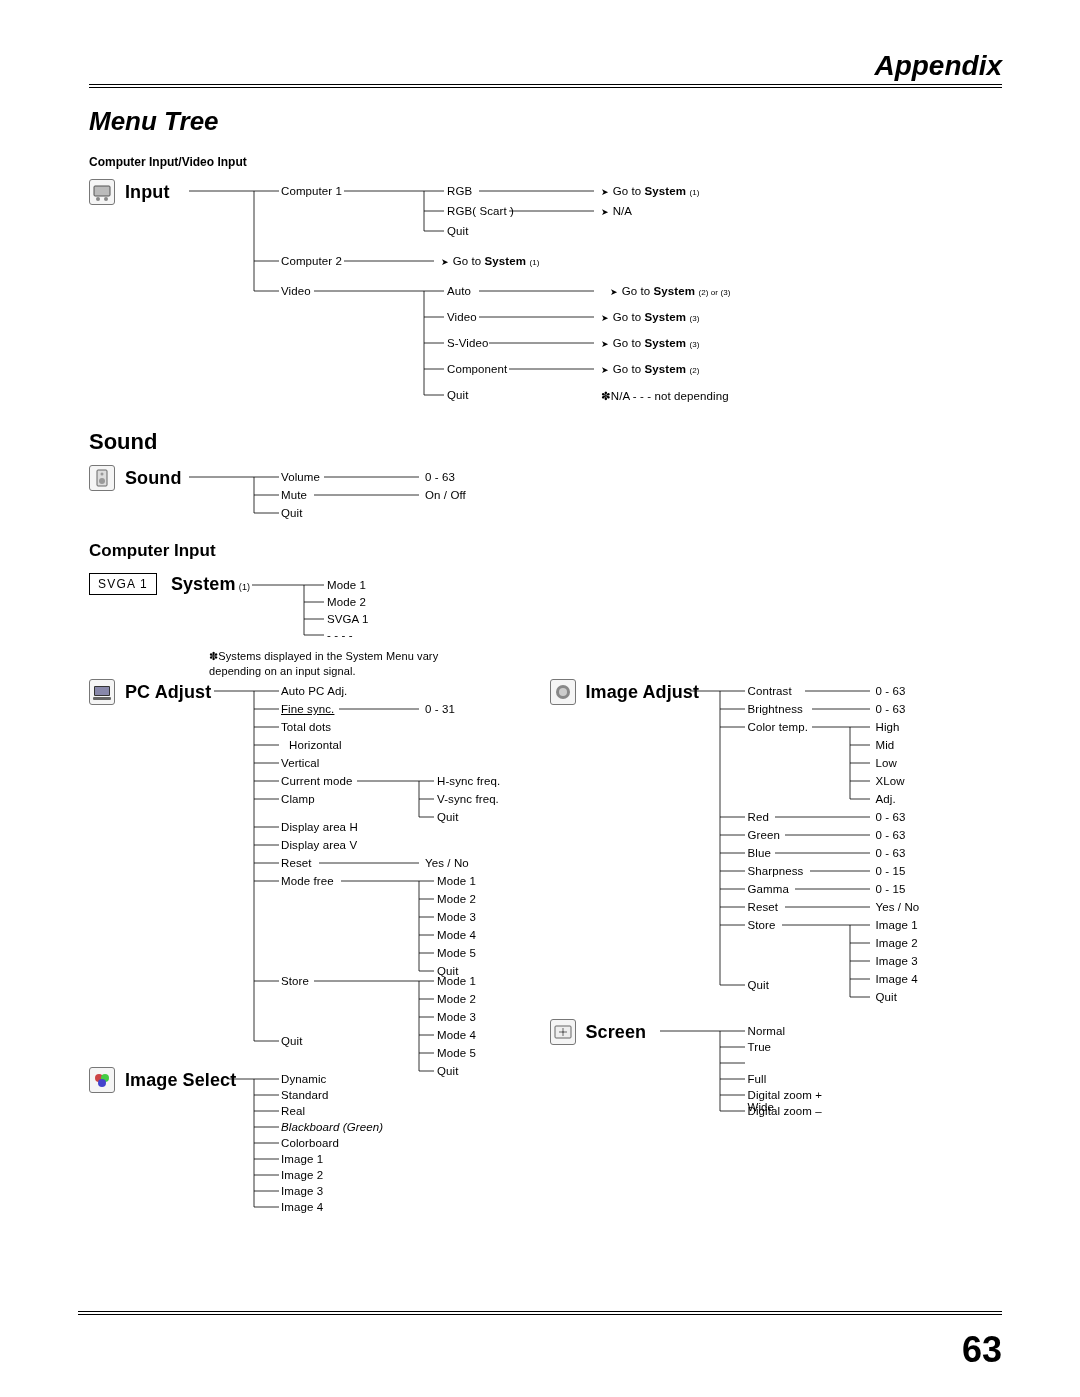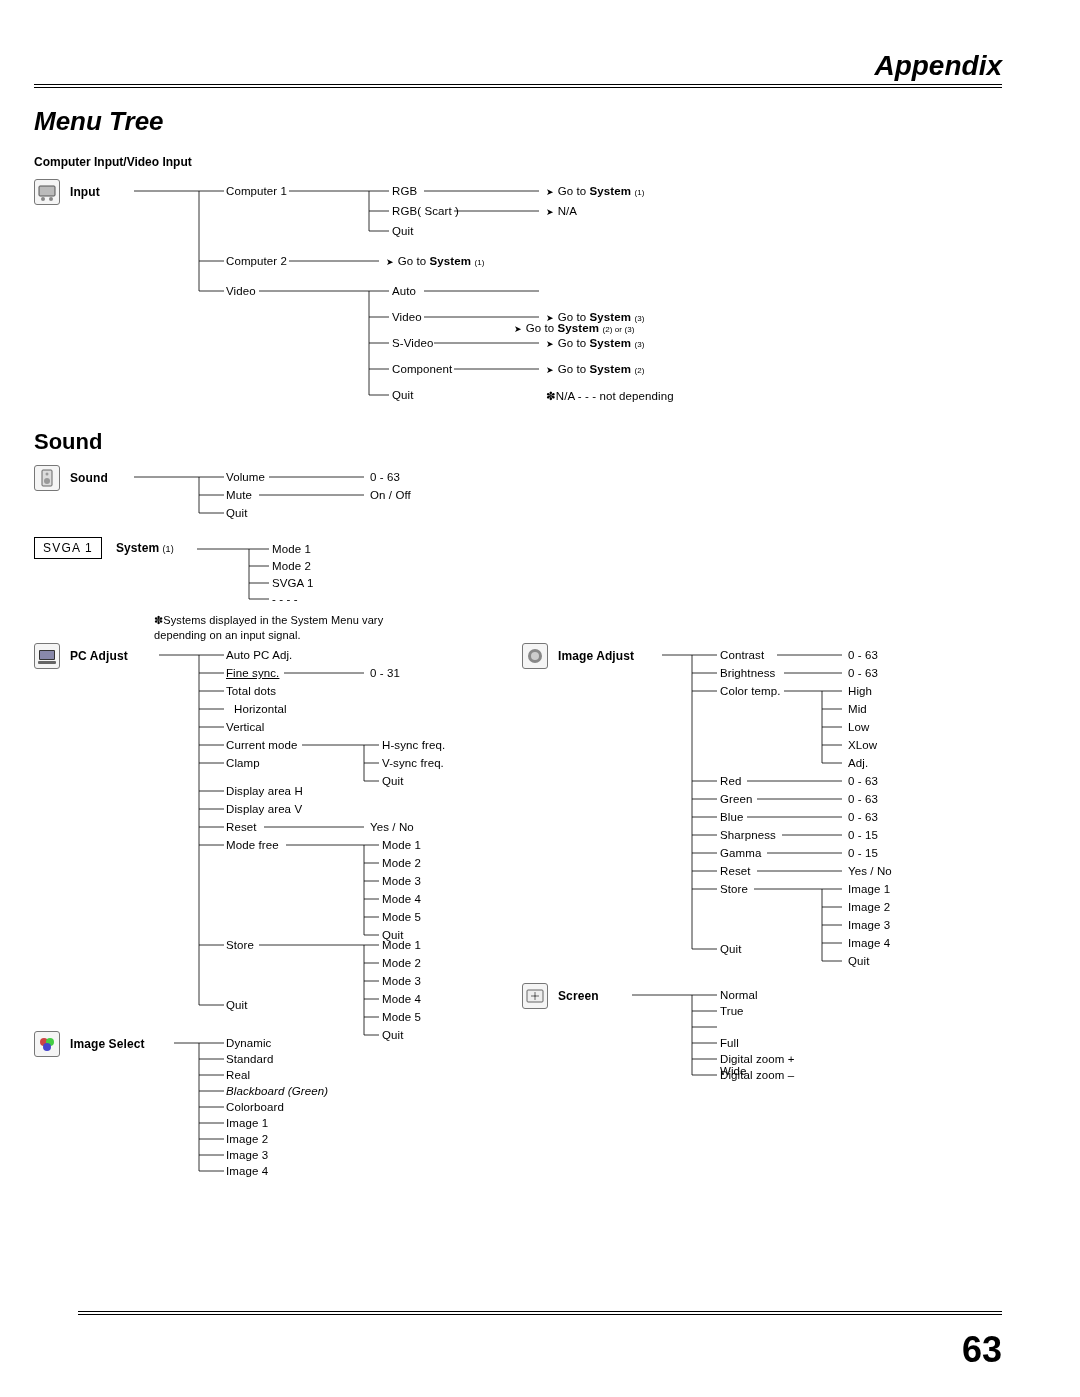--- a/index.html
+++ b/index.html
@@ -5,21 +5,21 @@
   * { box-sizing: border-box; margin: 0; padding: 0; }
   body {
     width: 1080px;
     height: 1397px;
     background: #fff;
     font-family: Arial, Helvetica, sans-serif;
     color: #000;
     position: relative;
   }
   .page {
-    padding: 50px 78px 30px 34px;
+    padding: 50px 78px 30px 89px;
     position: relative;
     height: 100%;
   }
   .hr-top, .hr-bottom {
     border: none;
     border-top: 1px solid #000;
     margin: 2px 0;
   }
   .dbl { margin-bottom: 18px; }
   .header {
@@ -62,21 +62,21 @@
     vertical-align: middle;
     overflow: hidden;
   }
   .icon svg { width: 20px; height: 20px; }
   .menu-head {
     display: flex;
     align-items: center;
     gap: 10px;
     position: absolute;
   }
-  .menu-head .lbl { font-weight: bold; font-size: 12px; }
+  .menu-head .lbl { font-weight: bold; font-size: 18px; }
   .menu-head .sub { font-size: 9px; }
   .svga-box {
     display: inline-block;
     border: 1px solid #000;
     padding: 3px 8px;
     font-size: 12px;
     letter-spacing: 1.2px;
   }
   .note {
     font-size: 11px;
@@ -172,21 +172,21 @@
     <span class="node" style="left:192px;top:76px;">Computer 2</span>
     <span class="node arrow" style="left:352px;top:76px;">Go to <b>System</b> <span style="font-size:8px;">(1)</span></span>
 
     <span class="node" style="left:192px;top:106px;">Video</span>
     <span class="node" style="left:358px;top:106px;">Auto</span>
     <span class="node" style="left:358px;top:132px;">Video</span>
     <span class="node" style="left:358px;top:158px;">S-Video</span>
     <span class="node" style="left:358px;top:184px;">Component</span>
     <span class="node" style="left:358px;top:210px;">Quit</span>
 
-    <span class="node arrow" style="left:480px;top:106px;margin-top:37px;">Go to <b>System</b> <span style="font-size:8px;">(2) or (3)</span></span>
+    <span class="node arrow" style="left:521px;top:106px;">Go to <b>System</b> <span style="font-size:8px;">(2) or (3)</span></span>
     <span class="node arrow" style="left:512px;top:132px;">Go to <b>System</b> <span style="font-size:8px;">(3)</span></span>
     <span class="node arrow" style="left:512px;top:158px;">Go to <b>System</b> <span style="font-size:8px;">(3)</span></span>
     <span class="node arrow" style="left:512px;top:184px;">Go to <b>System</b> <span style="font-size:8px;">(2)</span></span>
     <span class="node" style="left:512px;top:210px;">✽N/A - - - not depending</span>
   </div>
 
   <div class="h-sec">Sound</div>
 
   <div class="tree-stage" style="height:70px;">
     <svg class="lines" width="920" height="70">
@@ -210,20 +210,21 @@
       </span>
       <span class="lbl">Sound</span>
     </div>
     <span class="node" style="left:192px;top:6px;">Volume</span>
     <span class="node" style="left:192px;top:24px;">Mute</span>
     <span class="node" style="left:192px;top:42px;">Quit</span>
     <span class="node" style="left:336px;top:6px;">0 - 63</span>
     <span class="node" style="left:336px;top:24px;">On / Off</span>
   </div>
 
+  <div class="h-sub" style="font-size:17px;margin-top:6px;">Computer Input</div>
 
   <div class="tree-stage" style="height:108px;">
     <svg class="lines" width="920" height="108">
       <g stroke="#000" stroke-width="0.8" fill="none">
         <line x1="163" y1="14" x2="215" y2="14"></line>
         <line x1="215" y1="14" x2="215" y2="64"></line>
         <line x1="215" y1="14" x2="235" y2="14"></line>
         <line x1="215" y1="31" x2="235" y2="31"></line>
         <line x1="215" y1="48" x2="235" y2="48"></line>
         <line x1="215" y1="64" x2="235" y2="64"></line>

